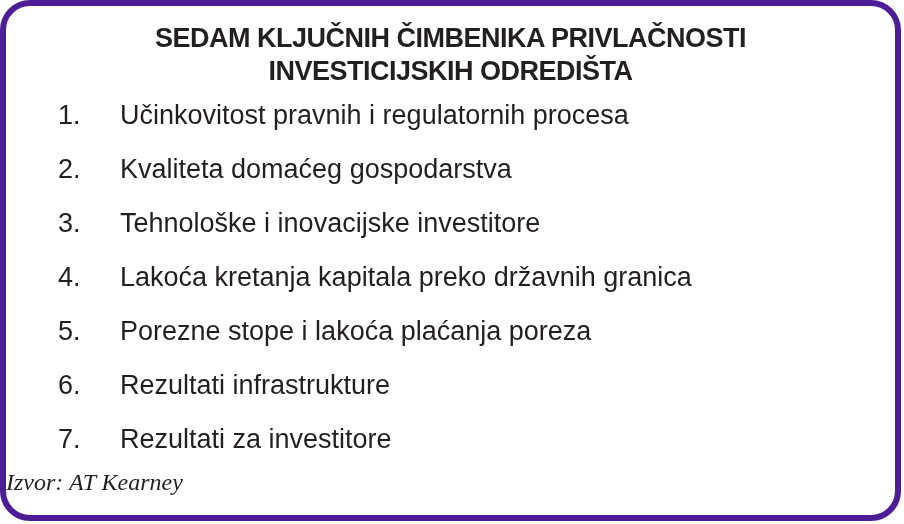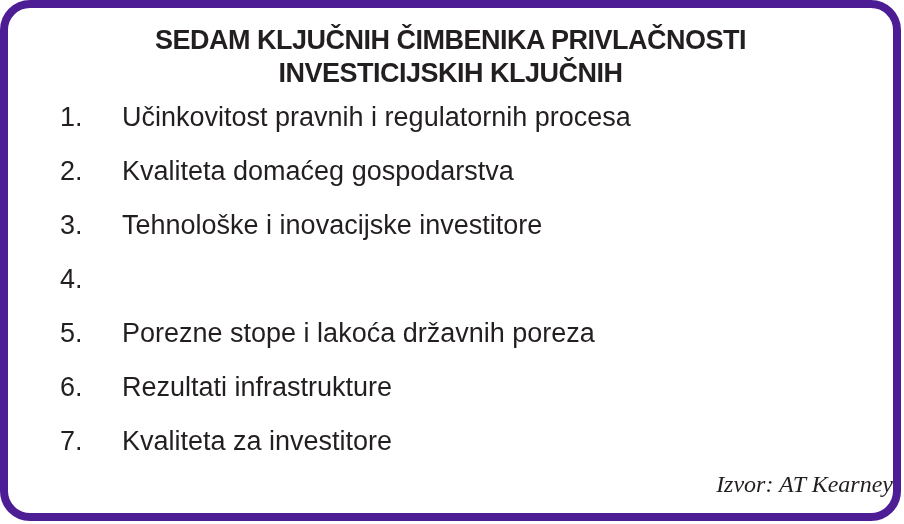--- a/index.html
+++ b/index.html
@@ -10,21 +10,21 @@
     background: #ffffff;
     overflow: hidden;
   }
   .frame {
     position: absolute;
     top: 0;
     left: 0;
     right: 3px;
     bottom: 3px;
     box-sizing: border-box;
-    border: 8px solid #4c1d95;
+    border: 6px solid #4c1d95;
     border-radius: 30px;
     background: #ffffff;
     font-family: "Liberation Sans", sans-serif;
     color: #231f20;
   }
   .title {
     margin-top: 16px;
     text-align: center;
     font-weight: bold;
     font-size: 27px;
@@ -46,60 +46,61 @@
     flex: none;
     width: 62px;
   }
   .txt {
     flex: 1;
     padding-right: 20px;
     white-space: nowrap;
   }
   .source {
     margin-top: 2px;
-    text-align: right;
+    text-align: left;
     font-family: "Liberation Serif", serif;
     font-style: italic;
     font-size: 24px;
     line-height: 28px;
   }
 </style>
 </head>
 <body>
 
 <div class="frame">
   <div class="title">
     <div>SEDAM KLJUČNIH ČIMBENIKA PRIVLAČNOSTI</div>
-    <div>INVESTICIJSKIH KLJUČNIH</div>
+    <div>INVESTICIJSKIH ODREDIŠTA</div>
   </div>
 
   <div class="list">
     <div class="row">
       <span class="num">1.</span>
       <span class="txt">Učinkovitost pravnih i regulatornih procesa</span>
     </div>
     <div class="row">
       <span class="num">2.</span>
       <span class="txt">Kvaliteta domaćeg gospodarstva</span>
     </div>
     <div class="row">
       <span class="num">3.</span>
       <span class="txt">Tehnološke i inovacijske investitore</span>
     </div>
     <div class="row">
       <span class="num">4.</span>
+      <span class="txt">Lakoća kretanja kapitala preko državnih granica</span>
     </div>
     <div class="row">
       <span class="num">5.</span>
-      <span class="txt">Porezne stope i lakoća državnih poreza</span>
+      <span class="txt">Porezne stope i lakoća plaćanja poreza</span>
     </div>
     <div class="row">
       <span class="num">6.</span>
       <span class="txt">Rezultati infrastrukture</span>
     </div>
     <div class="row">
       <span class="num">7.</span>
-      <span class="txt">Kvaliteta za investitore</span>
+      <span class="txt">Rezultati za investitore</span>
     </div>
   </div>
 
   <div class="source">Izvor: AT Kearney</div>
 </div>
 
 </body></html>

